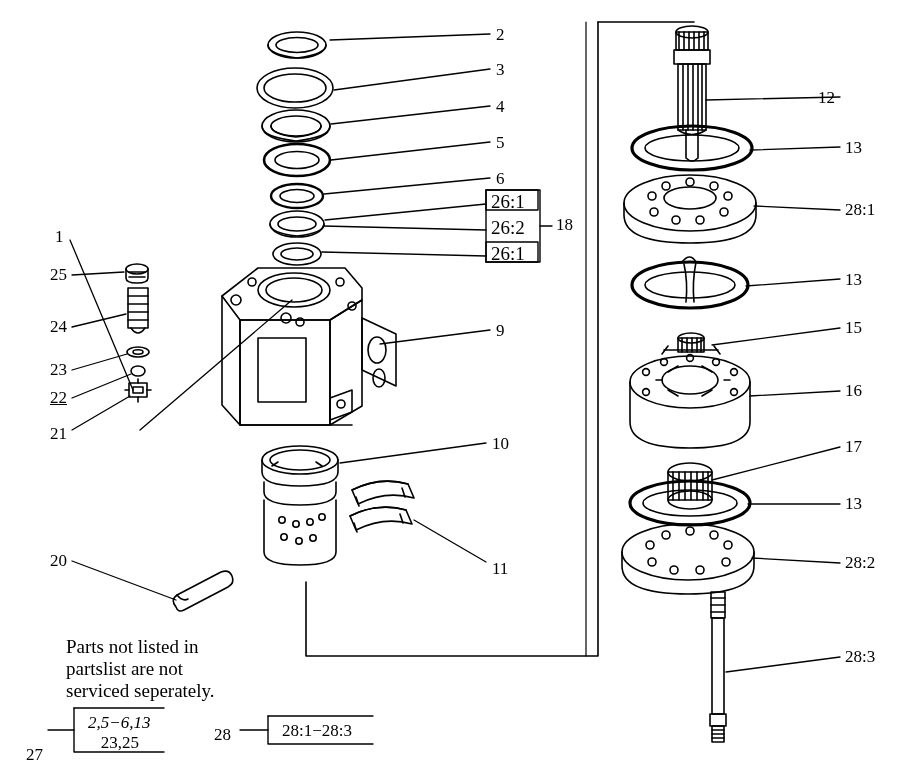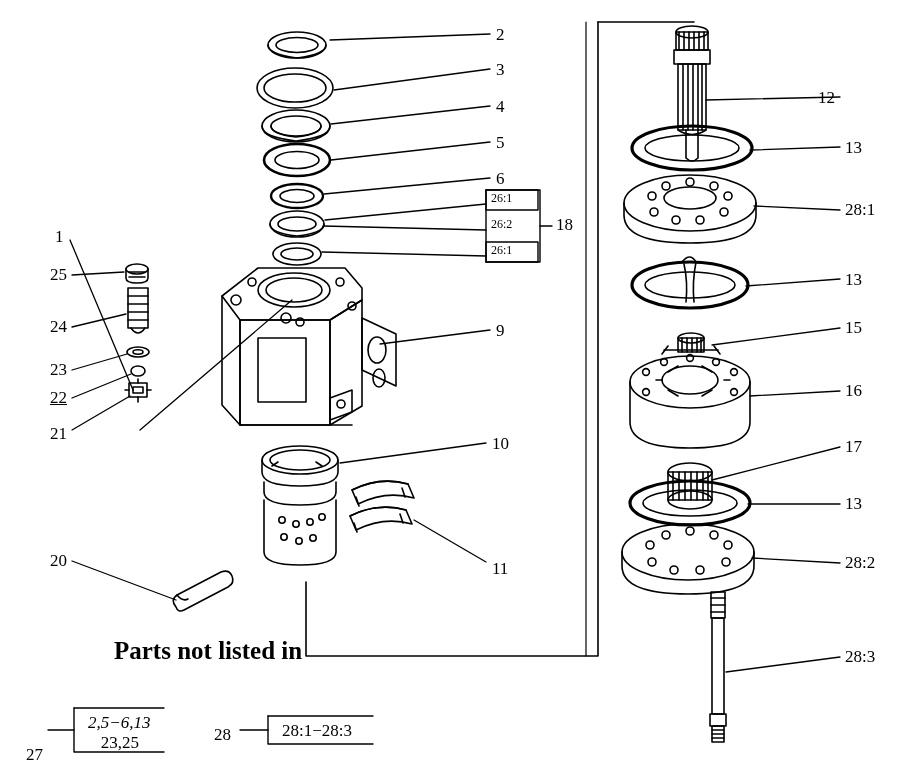--- a/index.html
+++ b/index.html
@@ -19,31 +19,30 @@
     position: absolute;
     font-family: "Liberation Serif", serif;
     font-size: 17px;
     color: #000000;
     white-space: pre;
     line-height: 1.05;
   }
   .note {
     position: absolute;
     font-family: "Liberation Serif", serif;
-    font-weight: bold;
-    font-size: 25px;
+    font-weight: normal;
+    font-size: 19px;
     color: #000000;
     line-height: 1.18;
     white-space: pre;
-    margin-left: 48px;
   }
   .boxlbl {
     position: absolute;
     font-family: "Liberation Serif", serif;
-    font-size: 12px;
+    font-size: 19px;
     color: #000000;
     white-space: pre;
   }
   svg.art {
     position: absolute;
     left: 0; top: 0;
     width: 904px;
     height: 772px;
   }
 </style>
@@ -364,20 +363,22 @@
   <div class="lbl" style="left:845px; top:201px;">28:1</div>
   <div class="lbl" style="left:845px; top:271px;">13</div>
   <div class="lbl" style="left:845px; top:319px;">15</div>
   <div class="lbl" style="left:845px; top:382px;">16</div>
   <div class="lbl" style="left:845px; top:438px;">17</div>
   <div class="lbl" style="left:845px; top:495px;">13</div>
   <div class="lbl" style="left:845px; top:554px;">28:2</div>
   <div class="lbl" style="left:845px; top:648px;">28:3</div>
 
   <div class="note" style="left:66px; top:636px;">Parts not listed in</div>
+  <div class="note" style="left:66px; top:658px;">partslist are not</div>
+  <div class="note" style="left:66px; top:680px;">serviced seperately.</div>
 
   <div class="lbl" style="left:26px; top:726px;margin-top:20px;">27</div>
   <div class="lbl" style="left:88px; top:714px;font-style:italic;">2,5−6,13</div>
   <div class="lbl" style="left:88px; top:734px;">   23,25</div>
 
   <div class="lbl" style="left:214px; top:726px;">28</div>
   <div class="lbl" style="left:282px; top:722px;">28:1−28:3</div>
 
 </div>
 

